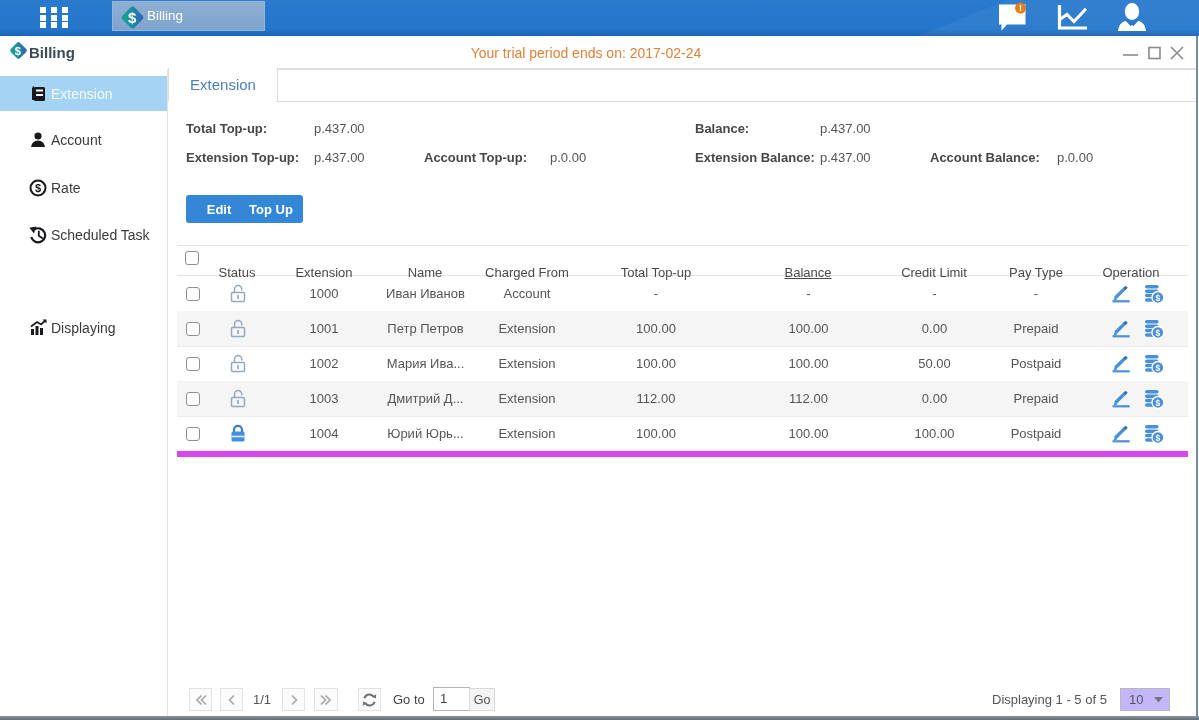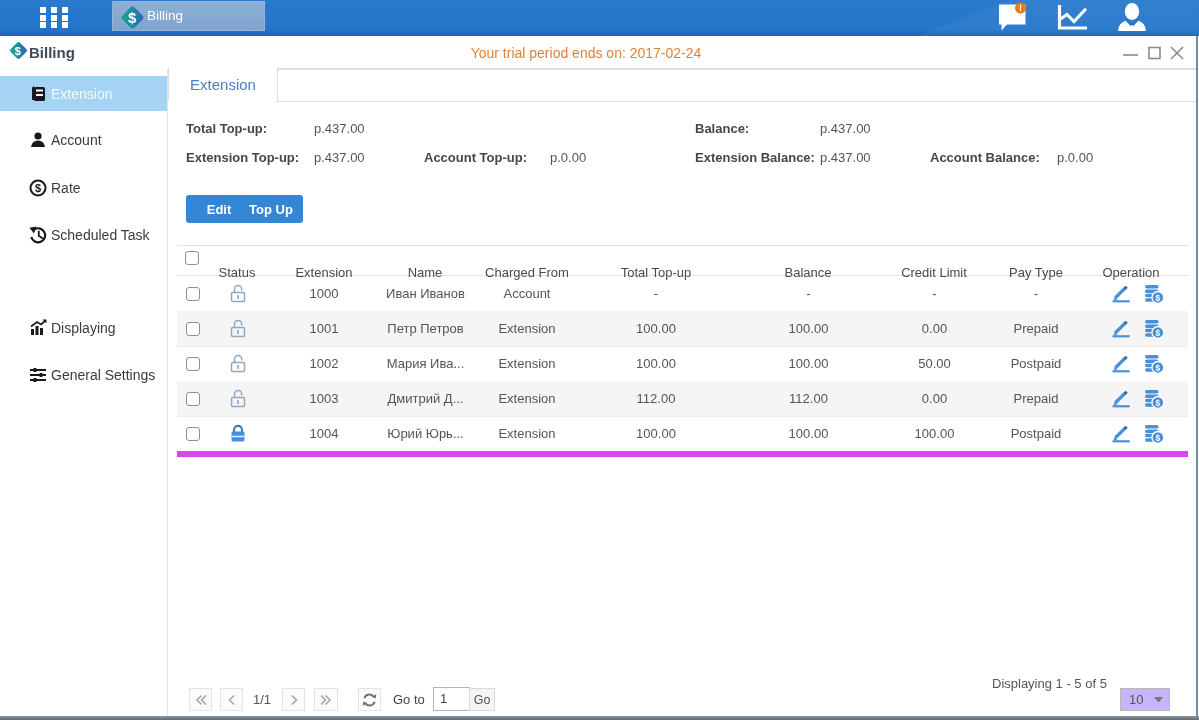--- a/index.html
+++ b/index.html
@@ -150,31 +150,20 @@
     <div class="mitem" style="top:241.5px;">
       <svg class="micon" viewBox="0 0 18 18">
         <rect x="2" y="10" width="3" height="6" fill="#17191c"></rect>
         <rect x="6.5" y="7" width="3" height="9" fill="#17191c"></rect>
         <rect x="11" y="9" width="3" height="7" fill="#17191c"></rect>
         <path d="M2 7.5 l6 -4.5 l4 2.5 l4.5 -4" stroke="#17191c" stroke-width="1.7" fill="none"></path>
         <path d="M13.5 0.5 h4 v4 z" fill="#17191c"></path>
       </svg>
       <div class="lbl">Displaying</div>
     </div>
-    <div class="mitem" style="top:288.5px;">
-      <svg class="micon" viewBox="0 0 18 18">
-        <line x1="1" y1="4" x2="17" y2="4" stroke="#17191c" stroke-width="2"></line>
-        <line x1="1" y1="9" x2="17" y2="9" stroke="#17191c" stroke-width="2"></line>
-        <line x1="1" y1="14" x2="17" y2="14" stroke="#17191c" stroke-width="2"></line>
-        <rect x="4.5" y="2" width="3" height="4" fill="#17191c"></rect>
-        <rect x="10.5" y="7" width="3" height="4" fill="#17191c"></rect>
-        <rect x="4.5" y="12" width="3" height="4" fill="#17191c"></rect>
-      </svg>
-      <div class="lbl">General Settings</div>
-    </div>
   </div>
 
   <div class="abs" id="tabtopline"></div>
   <div class="abs" id="tabbotline"></div>
   <div class="abs" id="activetab">
       <span>Extension</span>
     </div>
 
   <div class="slabel" style="left:186px;top:121px;">Total Top-up:</div>
   <div class="sval" style="left:314px;top:121px;">p.437.00</div>
@@ -193,21 +182,21 @@
   <div class="btn" style="left:186px;top:195px;width:66px;height:28px;">Edit</div>
   <div class="btn" style="left:239px;top:195px;width:64px;height:28px;">Top Up</div>
 
   <div class="abs" style="left:177px;top:245px;width:1011px;height:29px;border-top:1px solid #e2e2e2;border-bottom:1px solid #e2e2e2;"></div>
   <div class="cb" style="left:185px;top:251px;"></div>
   <div class="hc" style="left:237px;top:253px;">Status</div>
   <div class="hc" style="left:324px;top:253px;">Extension</div>
   <div class="hc" style="left:425px;top:253px;">Name</div>
   <div class="hc" style="left:527px;top:253px;">Charged From</div>
   <div class="hc" style="left:656px;top:253px;">Total Top-up</div>
-  <div class="hc" style="left:808px;top:253px;">Balance</div>
+  <div class="hc" style="left:808px;top:253px;text-decoration:underline;">Balance</div>
   <div class="hc" style="left:934px;top:253px;">Credit Limit</div>
   <div class="hc" style="left:1036px;top:253px;">Pay Type</div>
   <div class="hc" style="left:1131px;top:253px;">Operation</div>
 
   <div id="rows">
       <div class="row " style="top:276px;border-bottom:1px solid #ececec;">
     <div class="cb" style="left:8.5px;top:11px;"></div>
     <svg width="16" height="19" viewBox="0 0 16 19" style="position:absolute;left:53px;top:8px;">
   <rect x="1.5" y="8.5" width="13" height="9" rx="1.2" fill="none" stroke="#93a9bf" stroke-width="1.5"></rect>
   <path d="M4.5 8.5 V5.2 a3.6 3.6 0 0 1 7.2 0 V6.6" fill="none" stroke="#93a9bf" stroke-width="1.5"></path>
@@ -380,21 +369,21 @@
         <path d="M14.2 1.2 l-0.4 4.4 l-4 -1.8 z" fill="#707070"></path>
         <path d="M0.8 12.8 l0.4 -4.4 l4 1.8 z" fill="#707070"></path>
       </svg>
     </div>
   <div class="ptxt" style="left:393px;top:692px;color:#444;">Go to</div>
   <div class="abs" style="left:433px;top:687px;width:29px;height:22px;border:1px solid #b5b5b5;background:#fff;font-size:13px;color:#444;padding-left:6px;line-height:22px;">1</div>
   <div class="pbtn" style="left:469px;width:24px;background:#f4f4f4;border-color:#d9d9d9;">
       <span style="font-size:12.5px;color:#555;">Go</span>
     </div>
 
-  <div class="ptxt" style="left:992px;top:676px;">Displaying 1 - 5 of 5</div>
+  <div class="ptxt" style="left:992px;top:692px;">Displaying 1 - 5 of 5</div>
   <div class="abs" style="left:1120px;top:688px;width:48px;height:21px;border:1px solid #b9b9b9;background:#c4b5fd;">
      <span style="position:absolute;left:8px;top:3px;font-size:13px;color:#555;">10</span>
      <svg style="position:absolute;right:6px;top:8px;" width="9" height="6" viewBox="0 0 9 6">
         <path d="M0 0 h9 l-4.5 5.5 z" fill="#777"></path>
       </svg>
   </div>
 
   <div class="abs" style="left:1196px;top:36px;width:1.5px;height:684px;background:#718ea3;"></div>
   <div class="abs" style="left:0;top:716px;width:1199px;height:4px;background:linear-gradient(180deg,#8d979e,#5f6a72);"></div>
 </div>

